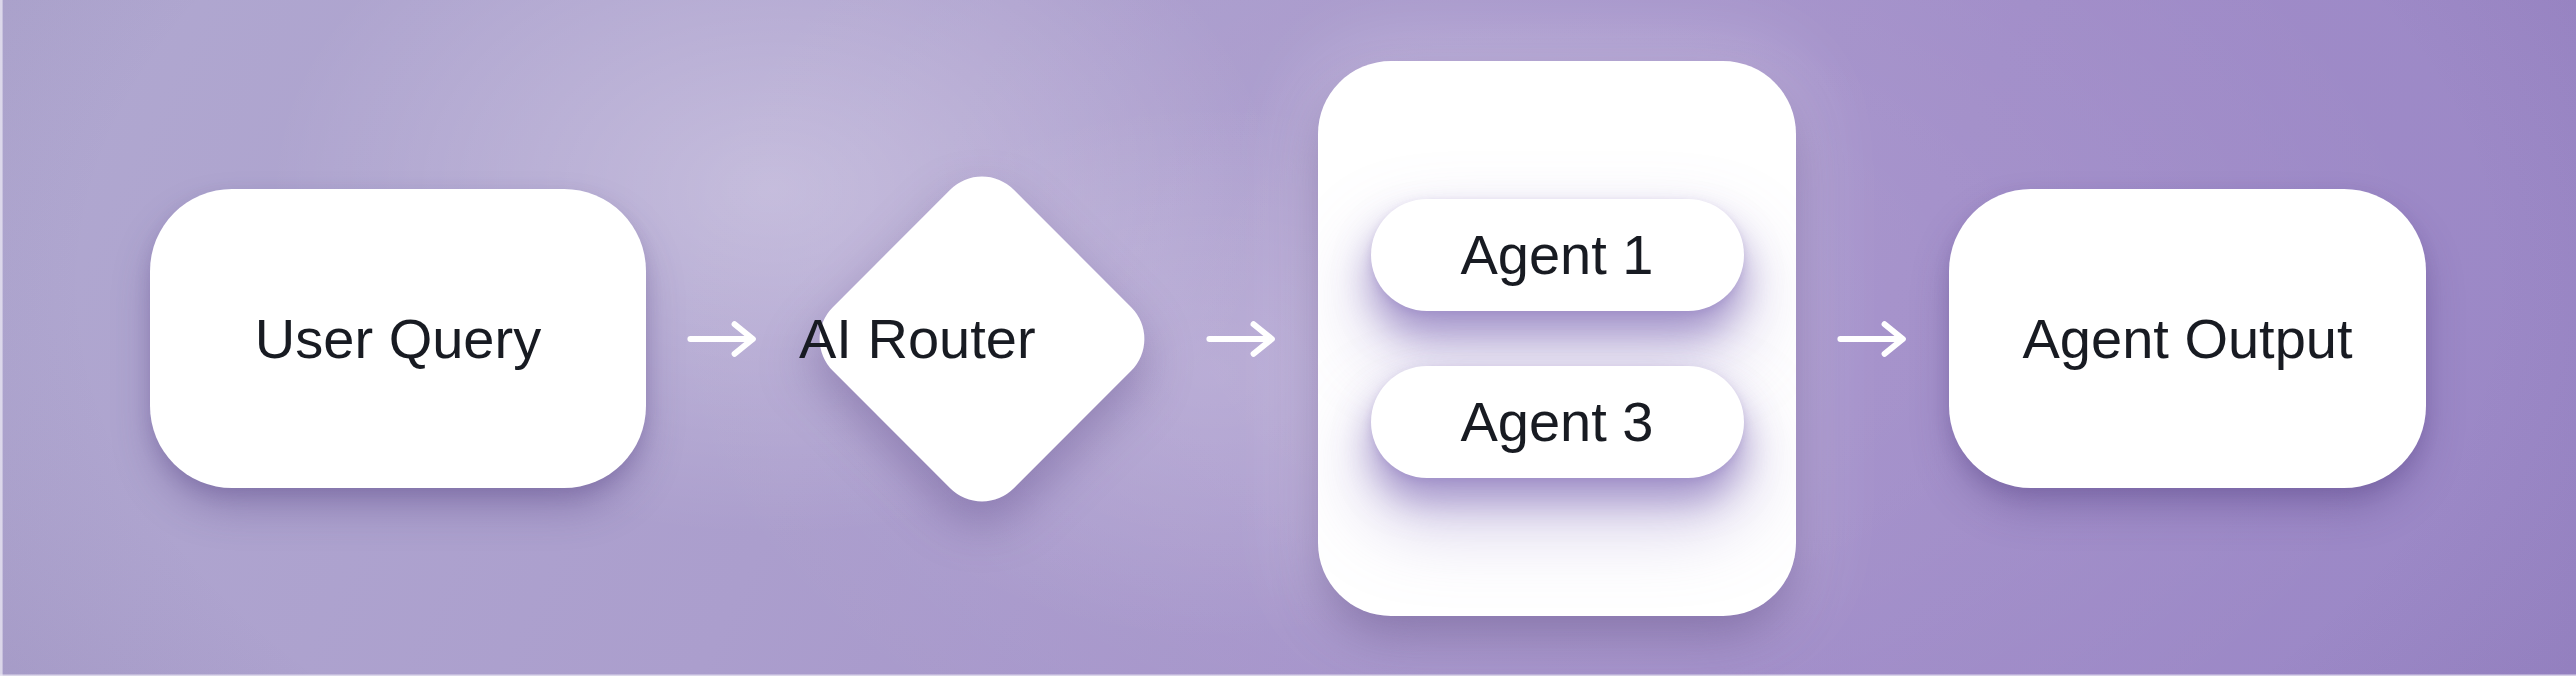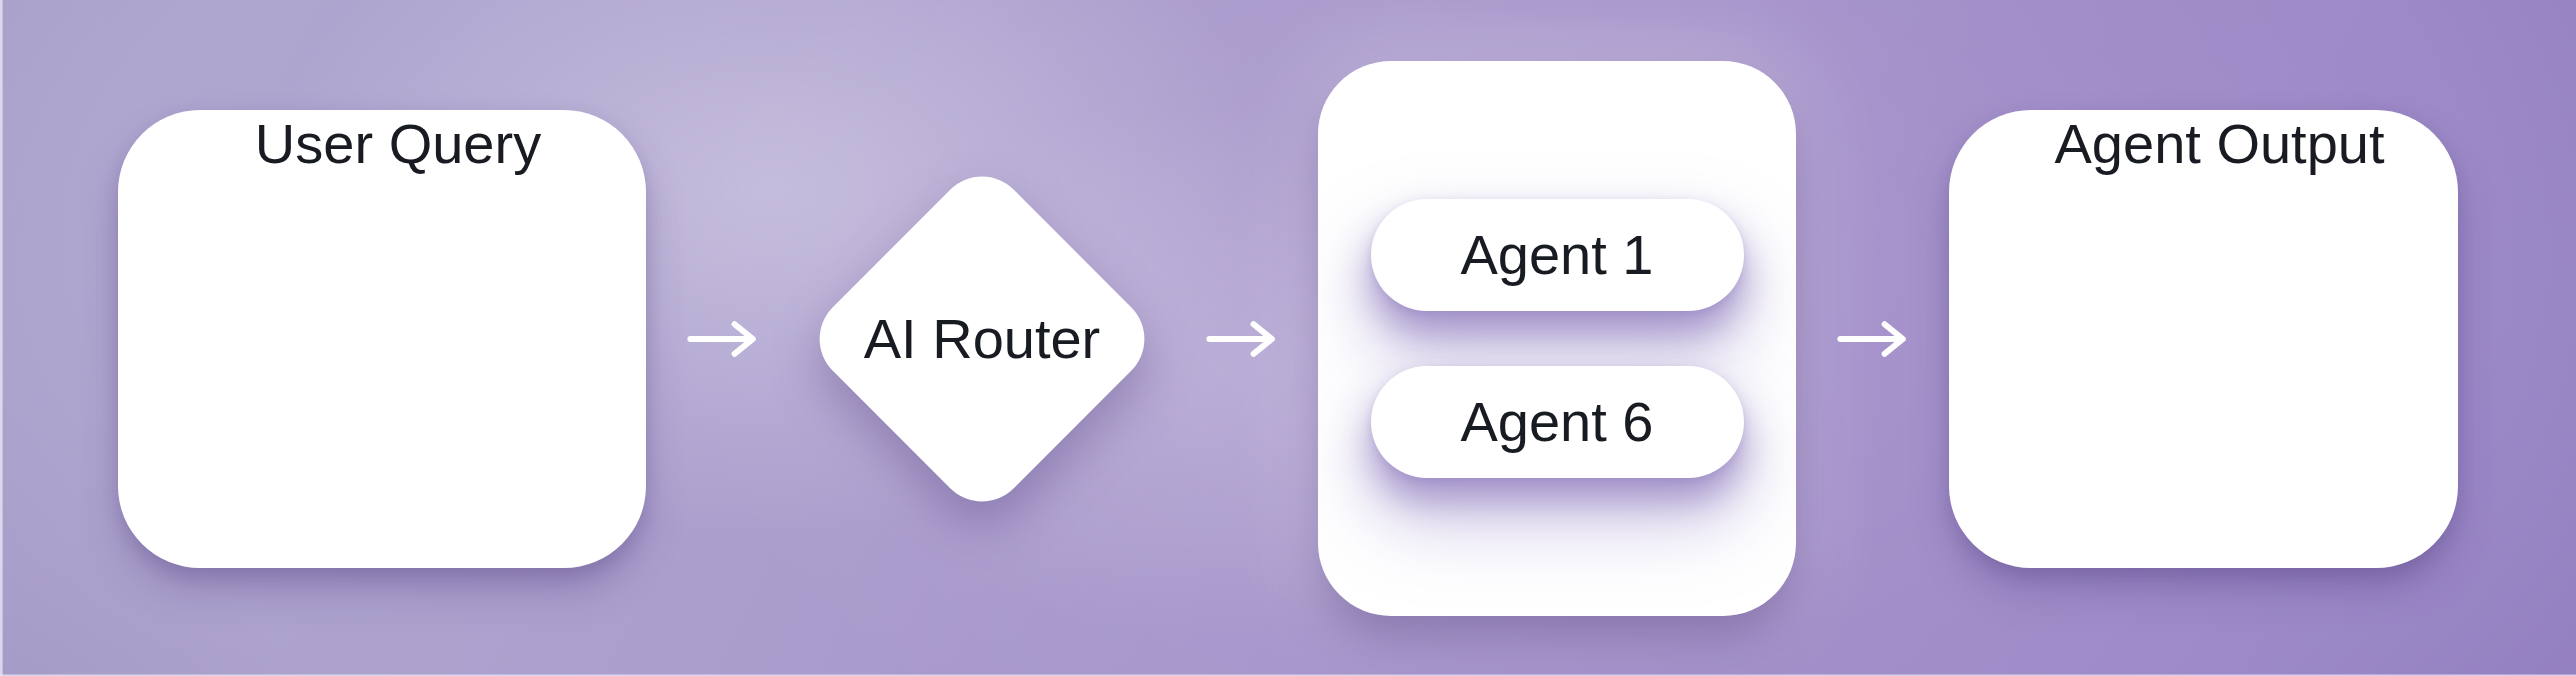--- a/index.html
+++ b/index.html
@@ -27,27 +27,27 @@
     font-size: 56px;
     line-height: 1.2;
     font-weight: 500;
     color: #181b22;
     white-space: nowrap;
   }
 
   .node {
     flex: none;
     width: 496px;
-    height: 458px;
+    height: 299px;
     background: #ffffff;
     border-radius: 82px;
     display: flex;
+    align-items: center;
     justify-content: center;
     box-shadow: 0 22.4px 43px -7px rgba(74,52,120,0.38), 0 7px 15.5px rgba(74,52,120,0.15);
-    padding-left: 32px;
   }
   .node.output { width: 477px; }
 
   .arrow {
     flex: none;
     width: 73px;
     height: 52px;
   }
   .arrow path {
     fill: none;
@@ -57,21 +57,21 @@
     stroke-linejoin: round;
   }
 
   .diamond-wrap {
     flex: none;
     position: relative;
     width: 366px;
     height: 366px;
     display: flex;
     align-items: center;
-    justify-content: center;
+    justify-content: flex-start;
     filter: drop-shadow(0 22.4px 24px rgba(74,52,120,0.35));
   }
   .diamond {
     position: absolute;
     top: 55px;
     left: 55px;
     width: 256px;
     height: 256px;
     border-radius: 45px;
     background: #ffffff;
@@ -129,21 +129,21 @@
 
   <svg class="arrow" viewBox="0 0 84 60" aria-hidden="true">
     <path d="M 5 30 L 76 30 M 56 13 L 77 30 L 56 47"></path>
   </svg>
 
   <div class="agents">
     <div class="pill">
       <span class="label">Agent 1</span>
     </div>
     <div class="pill">
-      <span class="label">Agent 6</span>
+      <span class="label">Agent 3</span>
     </div>
   </div>
 
   <svg class="arrow" viewBox="0 0 84 60" aria-hidden="true">
     <path d="M 5 30 L 76 30 M 56 13 L 77 30 L 56 47"></path>
   </svg>
 
   <div class="node output">
     <span class="label">Agent Output</span>
   </div>

